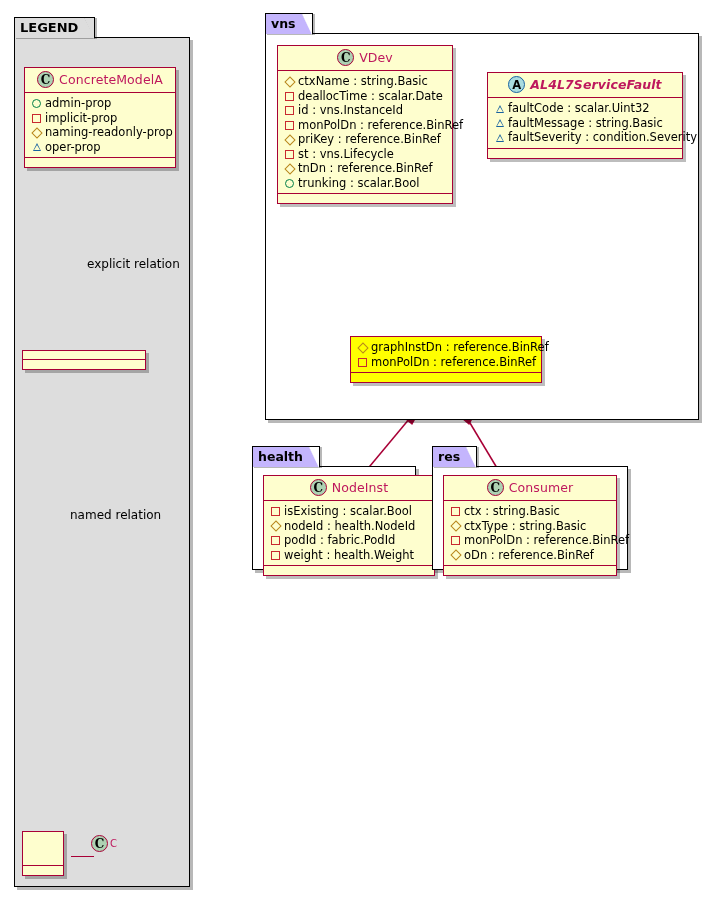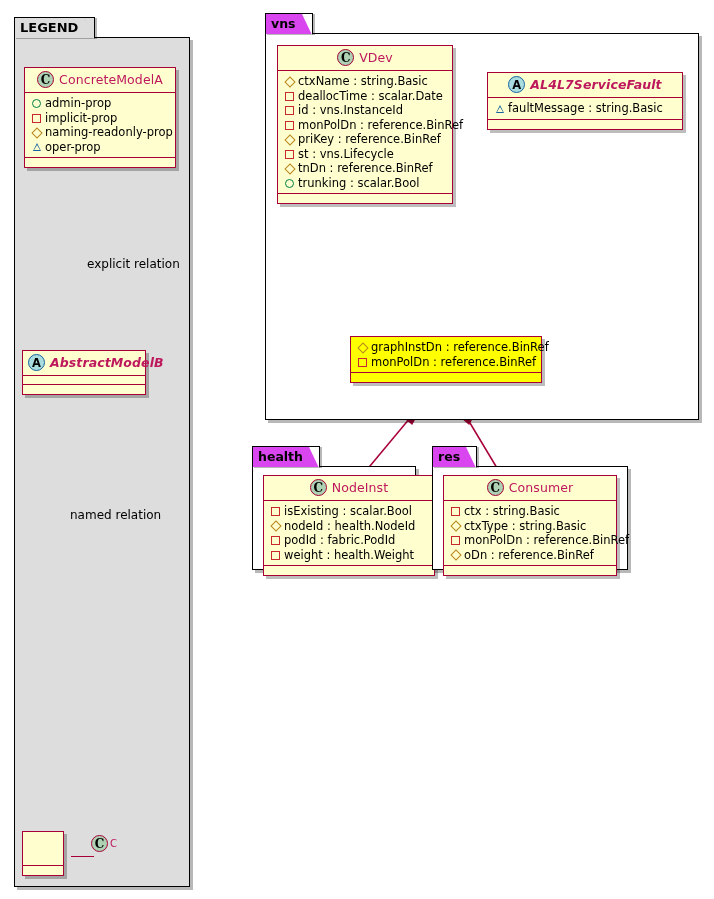--- a/index.html
+++ b/index.html
@@ -40,21 +40,21 @@
     box-shadow: 3px 3px 0 rgba(0,0,0,0.28);
   }
   .pkg.legend-pkg {
     background: #DDDDDD;
   }
   .pkg-tab {
     position: absolute;
     box-sizing: border-box;
     border: 1.4px solid #000000;
     border-bottom: none;
-    background: #d946ef;
+    background: #c4b5fd;
     height: 21px;
     line-height: 19px;
     padding: 0 16px 0 5px;
     font-weight: bold;
     font-size: 12.5px;
     color: #000000;
     white-space: nowrap;
     box-shadow: 2px 1px 0 rgba(0,0,0,0.28);
   }
   .pkg-tab.legend-tab {
@@ -283,23 +283,20 @@
     <div class="uc-attrs">
       <div class="attr"><span class="gl"><i class="gl-circle"></i></span><span>admin-prop</span></div>
       <div class="attr"><span class="gl"><i class="gl-square"></i></span><span>implicit-prop</span></div>
       <div class="attr"><span class="gl"><i class="gl-diamond"></i></span><span>naming-readonly-prop</span></div>
       <div class="attr"><span class="gl"><i class="gl-triangle"></i></span><span>oper-prop</span></div>
     </div>
     <div class="uc-ops"></div>
   </div>
 
   <div class="uclass abs" style="left:22px; top:350px; width:124px;">
-    <div class="uc-head" style="text-align:left; padding-left:5px;">
-      <span class="badge a">A</span><span class="uc-name ital">AbstractModelB</span>
-    </div>
     <div class="uc-attrs empty"></div>
     <div class="uc-ops"></div>
   </div>
 
 
   <div class="uclass abs" style="left:22px; top:831px; width:42px;">
     <div class="uc-head" style="text-align:left; padding-left:20px; padding-right:3px;margin-left:48px;">
       <span class="badge c" style="margin-right:2px;">C</span><span class="uc-name" style="font-size:10px;">C</span>
     </div>
     <div class="uc-attrs empty"></div>
@@ -329,21 +326,23 @@
       <div class="attr"><span class="gl"><i class="gl-circle"></i></span><span>trunking : scalar.Bool</span></div>
     </div>
     <div class="uc-ops"></div>
   </div>
 
   <div class="uclass abs" style="left:487px; top:72px; width:196px;">
     <div class="uc-head">
       <span class="badge a">A</span><span class="uc-name ital">AL4L7ServiceFault</span>
     </div>
     <div class="uc-attrs">
+      <div class="attr"><span class="gl"><i class="gl-triangle"></i></span><span>faultCode : scalar.Uint32</span></div>
       <div class="attr"><span class="gl"><i class="gl-triangle"></i></span><span>faultMessage : string.Basic</span></div>
+      <div class="attr"><span class="gl"><i class="gl-triangle"></i></span><span>faultSeverity : condition.Severity</span></div>
     </div>
     <div class="uc-ops"></div>
   </div>
 
   <div class="uclass hl abs" style="left:350px; top:336px; width:192px;">
     <div class="uc-attrs">
       <div class="attr"><span class="gl"><i class="gl-diamond"></i></span><span>graphInstDn : reference.BinRef</span></div>
       <div class="attr"><span class="gl"><i class="gl-square"></i></span><span>monPolDn : reference.BinRef</span></div>
     </div>
     <div class="uc-ops"></div>

